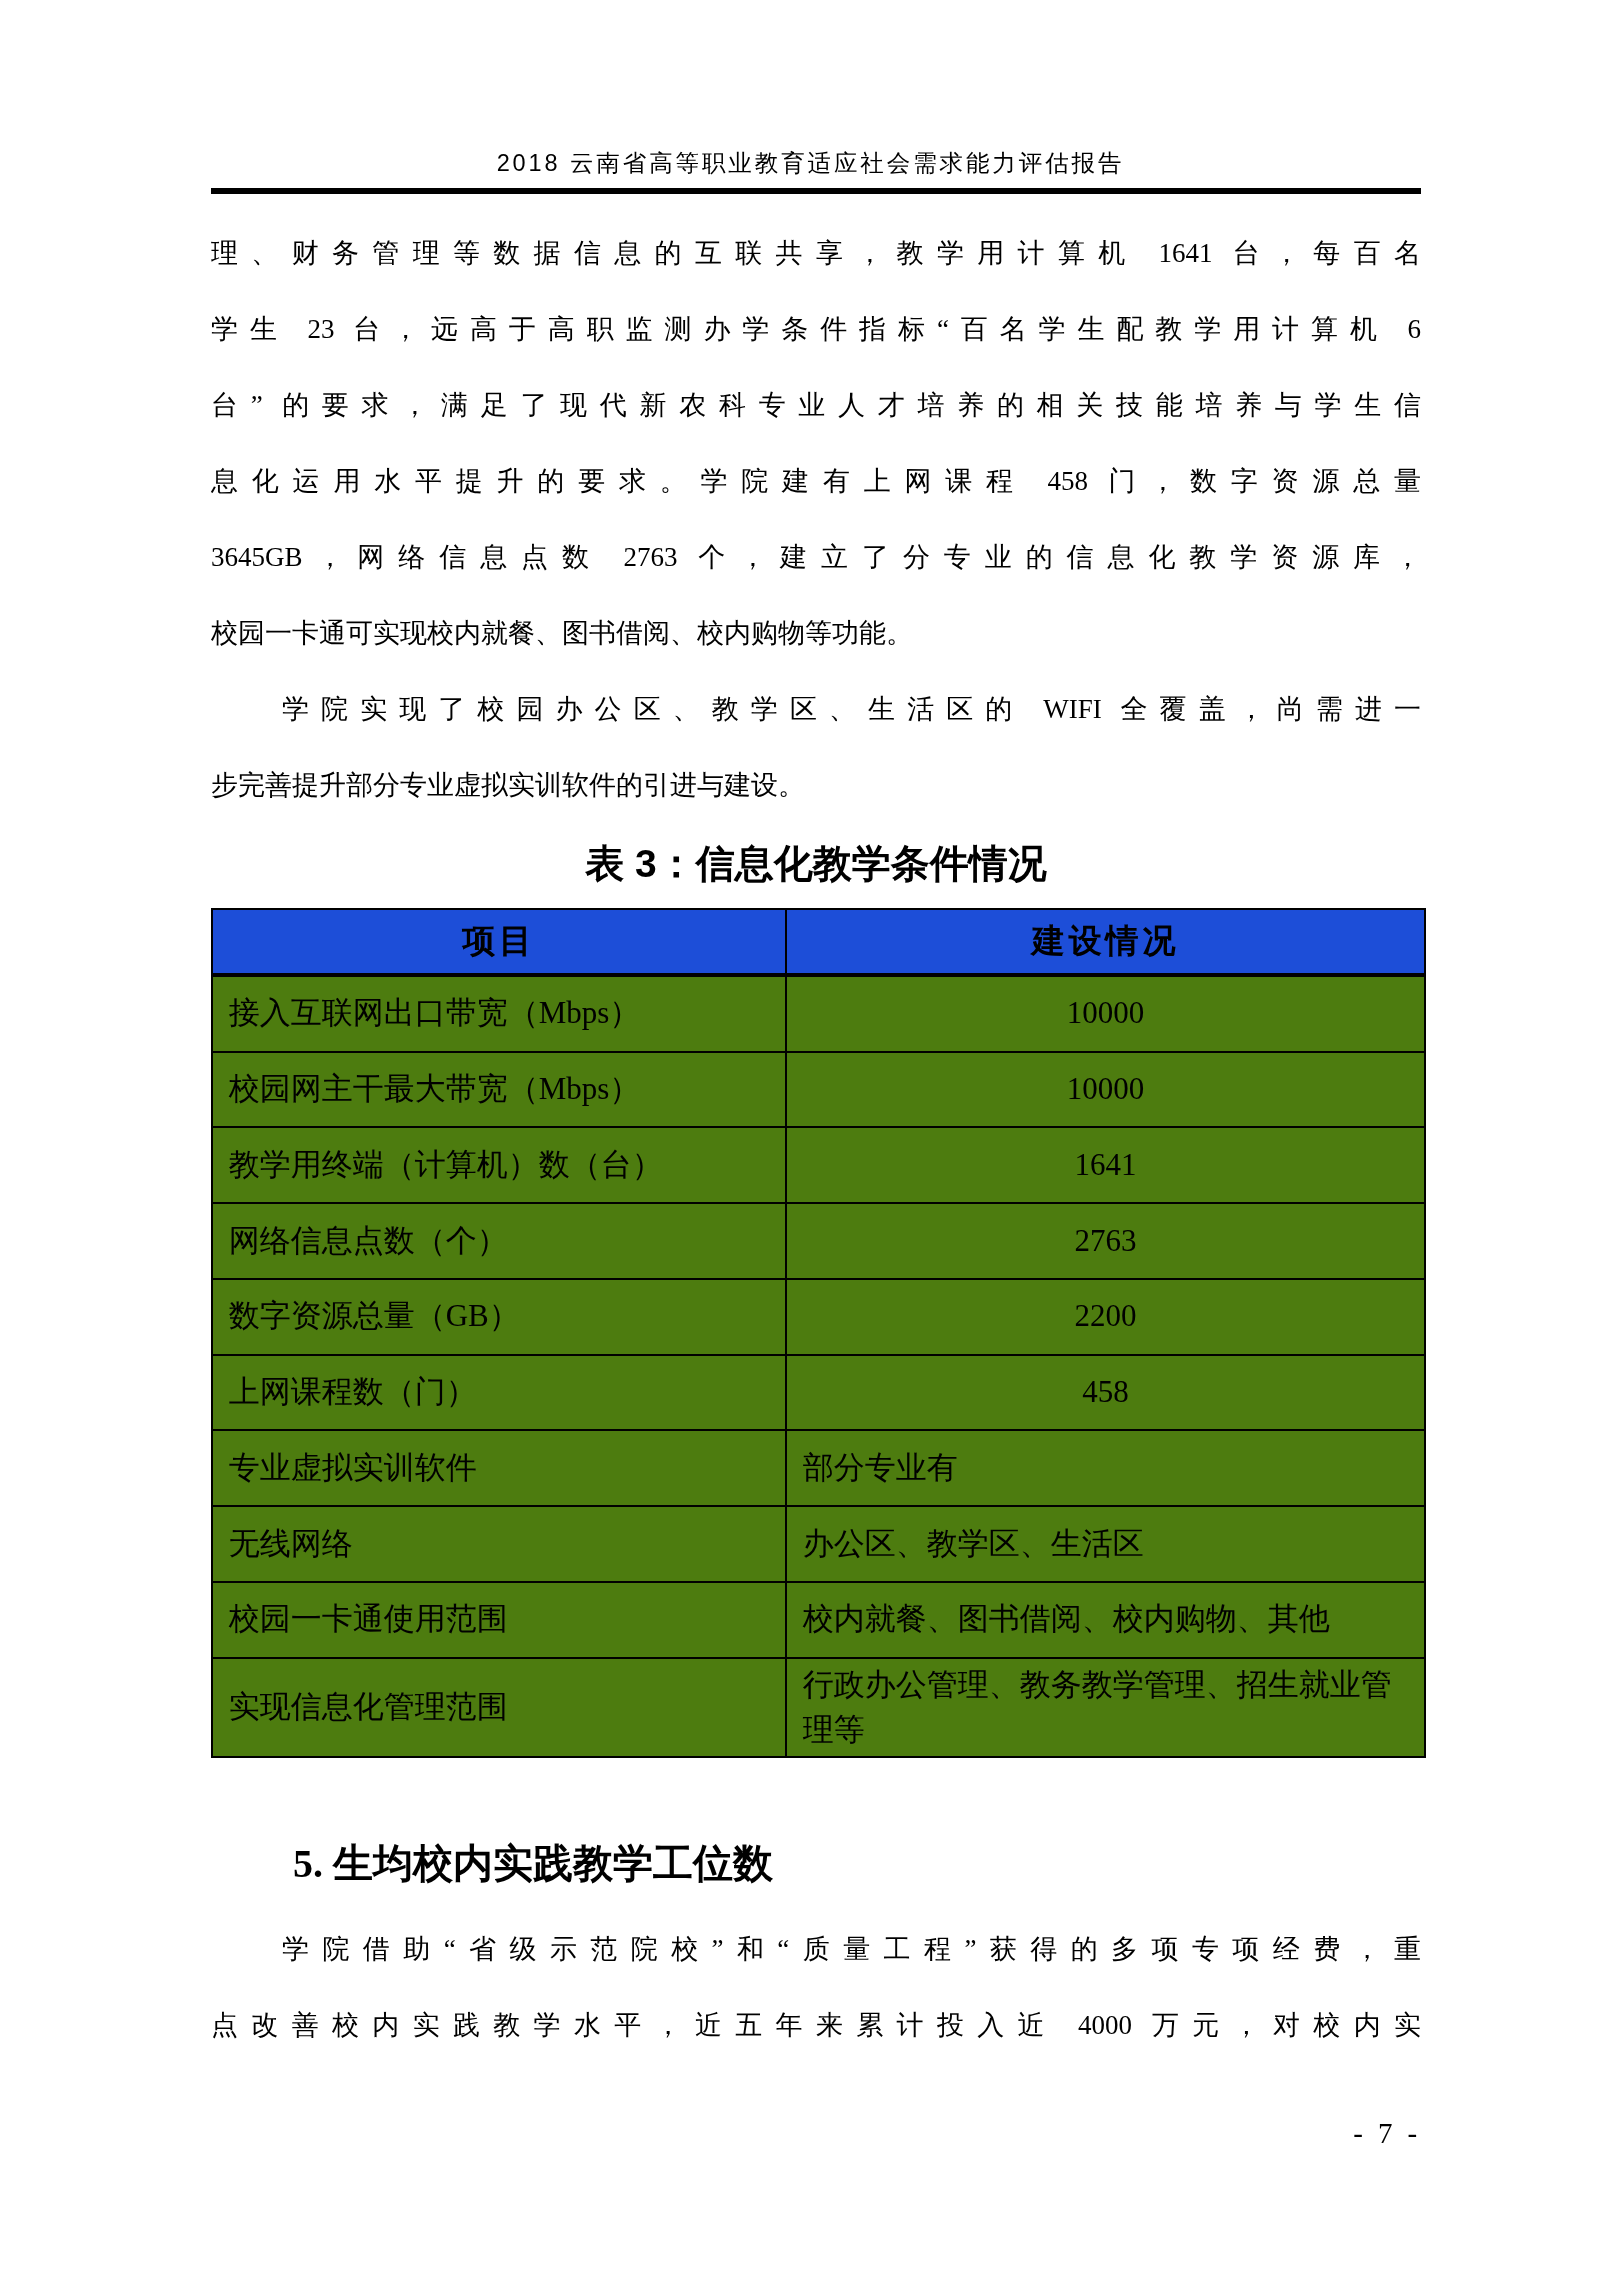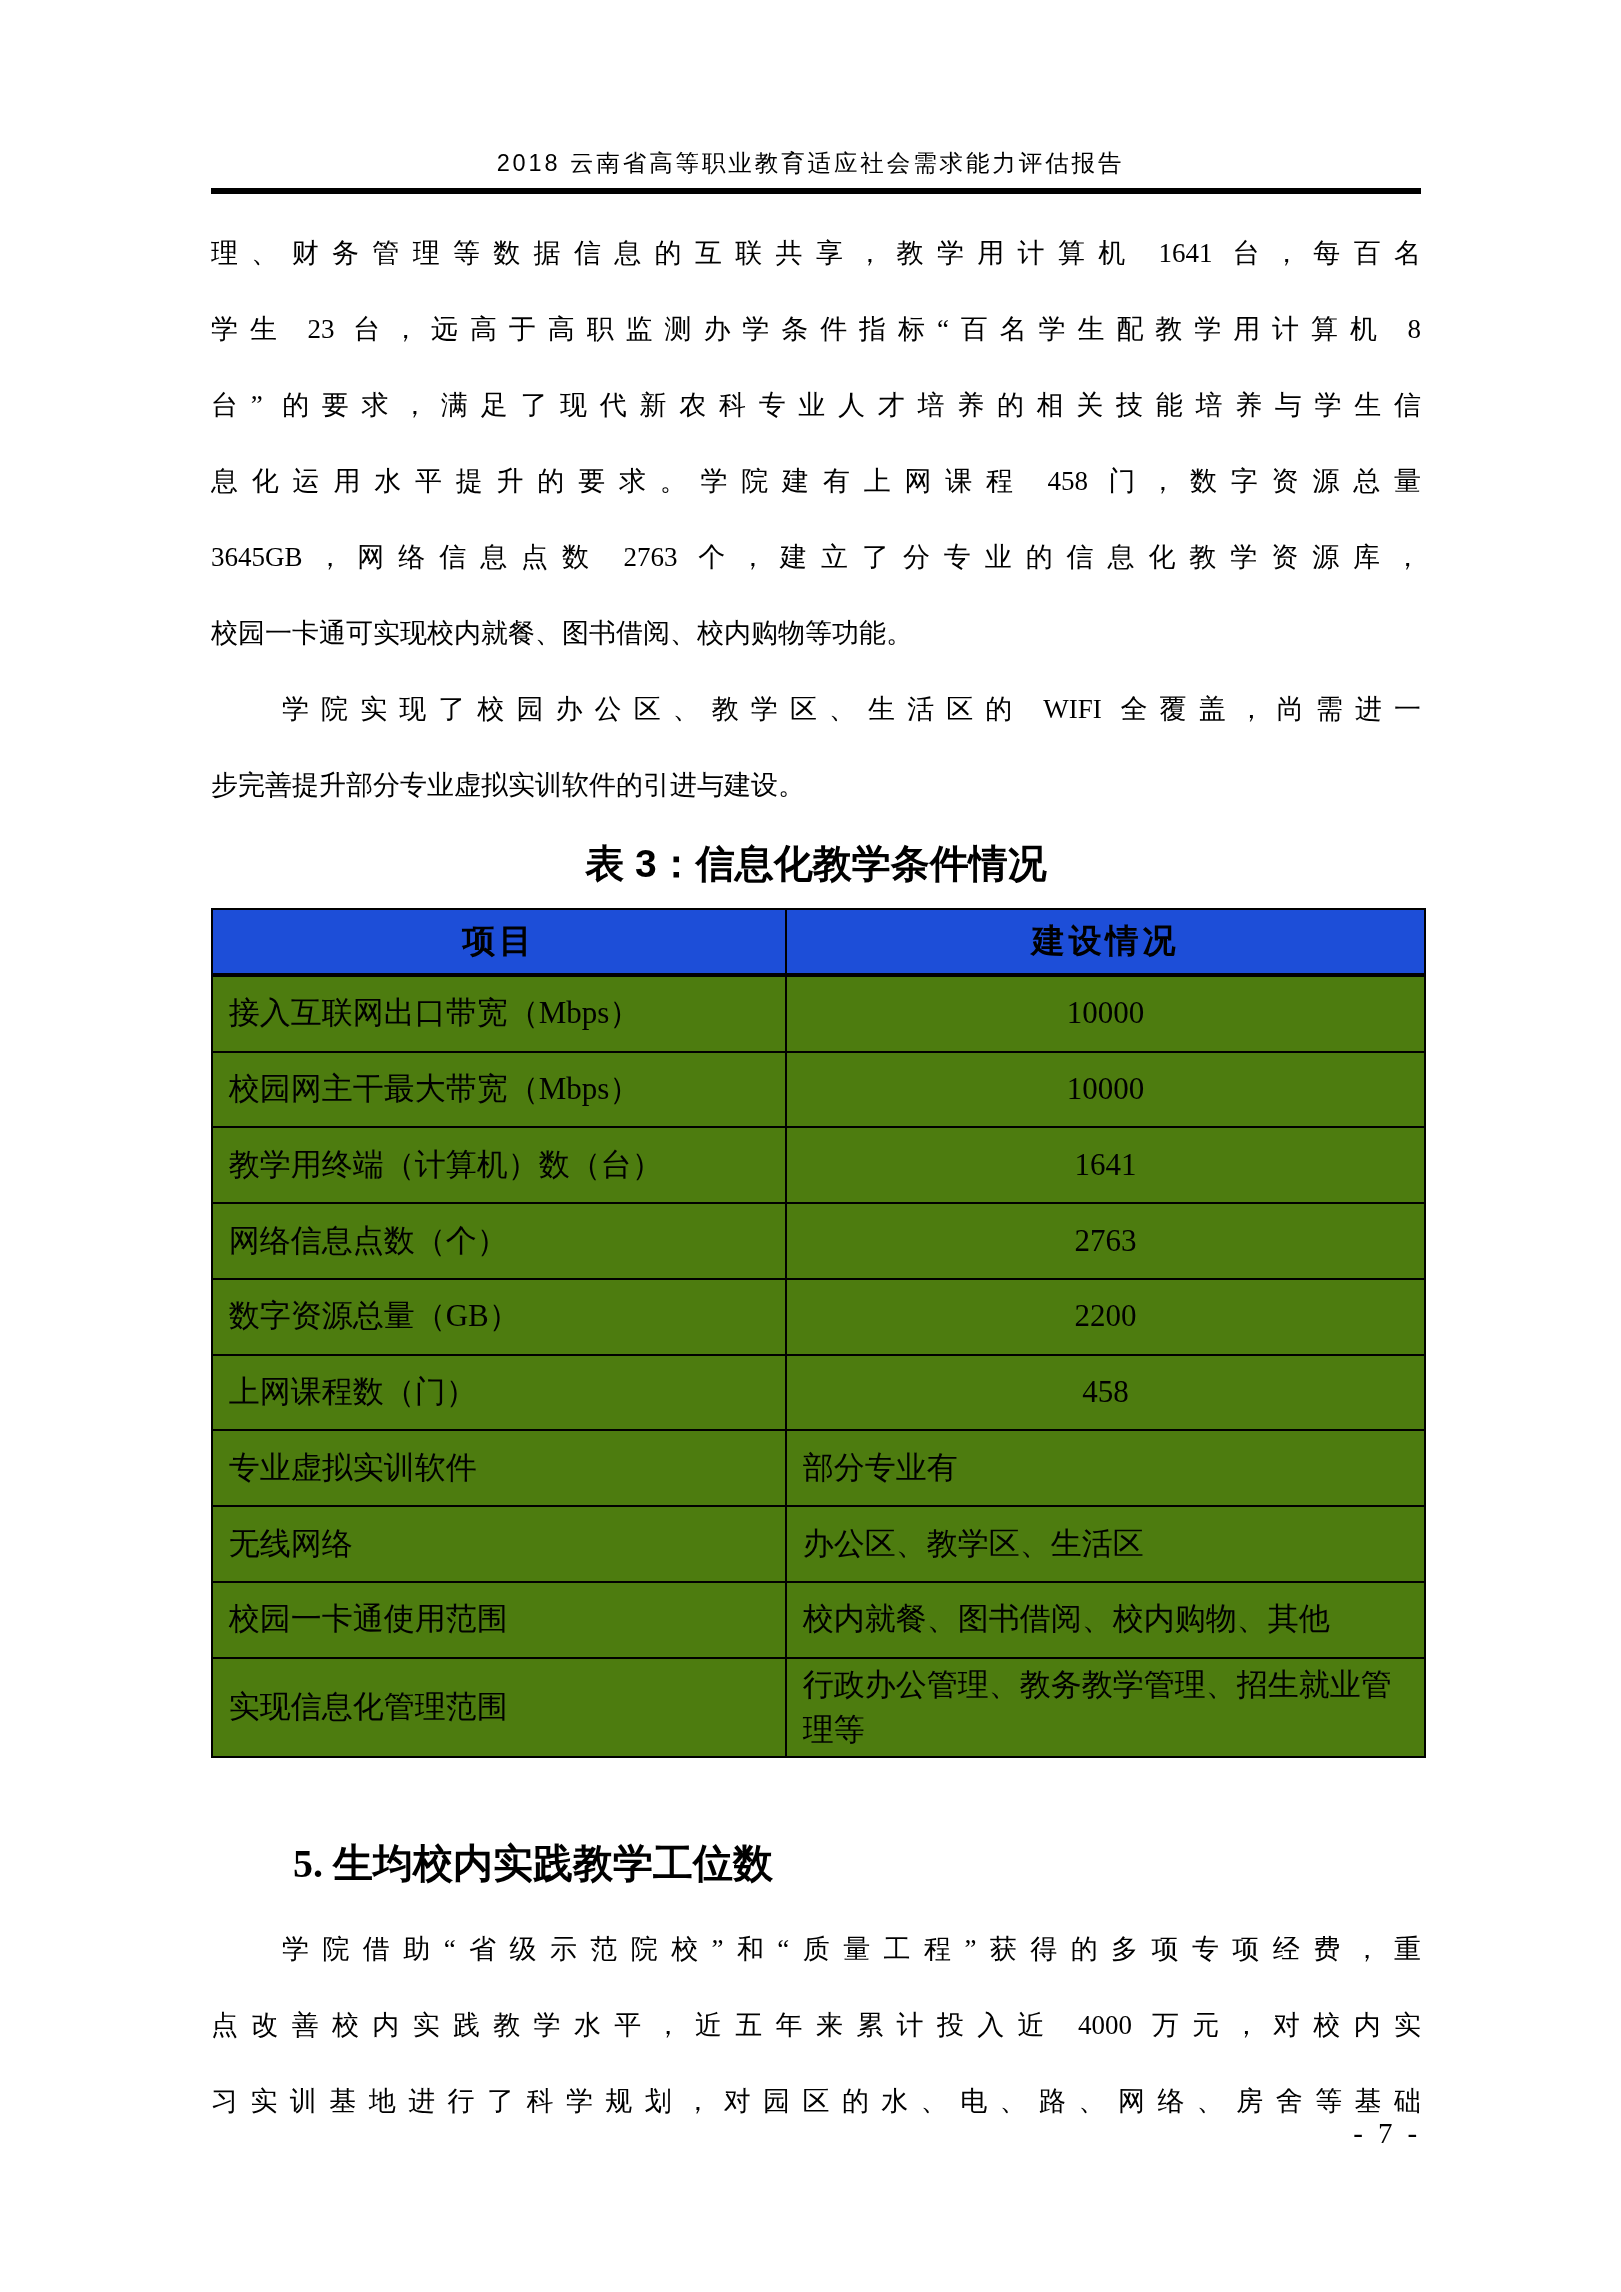--- a/index.html
+++ b/index.html
@@ -106,21 +106,21 @@
 
 <div class="page">
 
   <div class="running-header">2018 云南省高等职业教育适应社会需求能力评估报告</div>
   <div class="header-rule"></div>
 
   <div class="content">
 
     <section class="para p1">
         <div class="line">理、财务管理等数据信息的互联共享，教学用计算机 1641 台，每百名</div>
-        <div class="line">学生 23 台，远高于高职监测办学条件指标“百名学生配教学用计算机 8</div>
+        <div class="line">学生 23 台，远高于高职监测办学条件指标“百名学生配教学用计算机 6</div>
         <div class="line">台” 的要求，满足了现代新农科专业人才培养的相关技能培养与学生信</div>
         <div class="line">息化运用水平提升的要求。学院建有上网课程 458 门，数字资源总量</div>
         <div class="line">3645GB，网络信息点数 2763 个，建立了分专业的信息化教学资源库，</div>
         <div class="line flush">校园一卡通可实现校内就餐、图书借阅、校内购物等功能。</div>
       </section>
 
     <section class="para indent">
         <div class="line">学院实现了校园办公区、教学区、生活区的 WIFI 全覆盖，尚需进一</div>
         <div class="line flush">步完善提升部分专业虚拟实训软件的引进与建设。</div>
       </section>
@@ -176,21 +176,20 @@
             <td class="value-cell align-left">行政办公管理、教务教学管理、招生就业管理等</td>
           </tr>
         </tbody>
     </table>
 
     <h3 class="section-heading">5. 生均校内实践教学工位数</h3>
 
     <section class="para indent p3">
         <div class="line">学院借助“省级示范院校”和“质量工程”获得的多项专项经费，重</div>
         <div class="line">点改善校内实践教学水平，近五年来累计投入近 4000 万元，对校内实</div>
-        <div class="line">习实训基地进行了科学规划，对园区的水、电、路、网络、房舍等基础</div>
       </section>
 
   </div>
 
   <div class="page-number">- 7 -</div>
 
 </div>
 
 
 </body></html>

